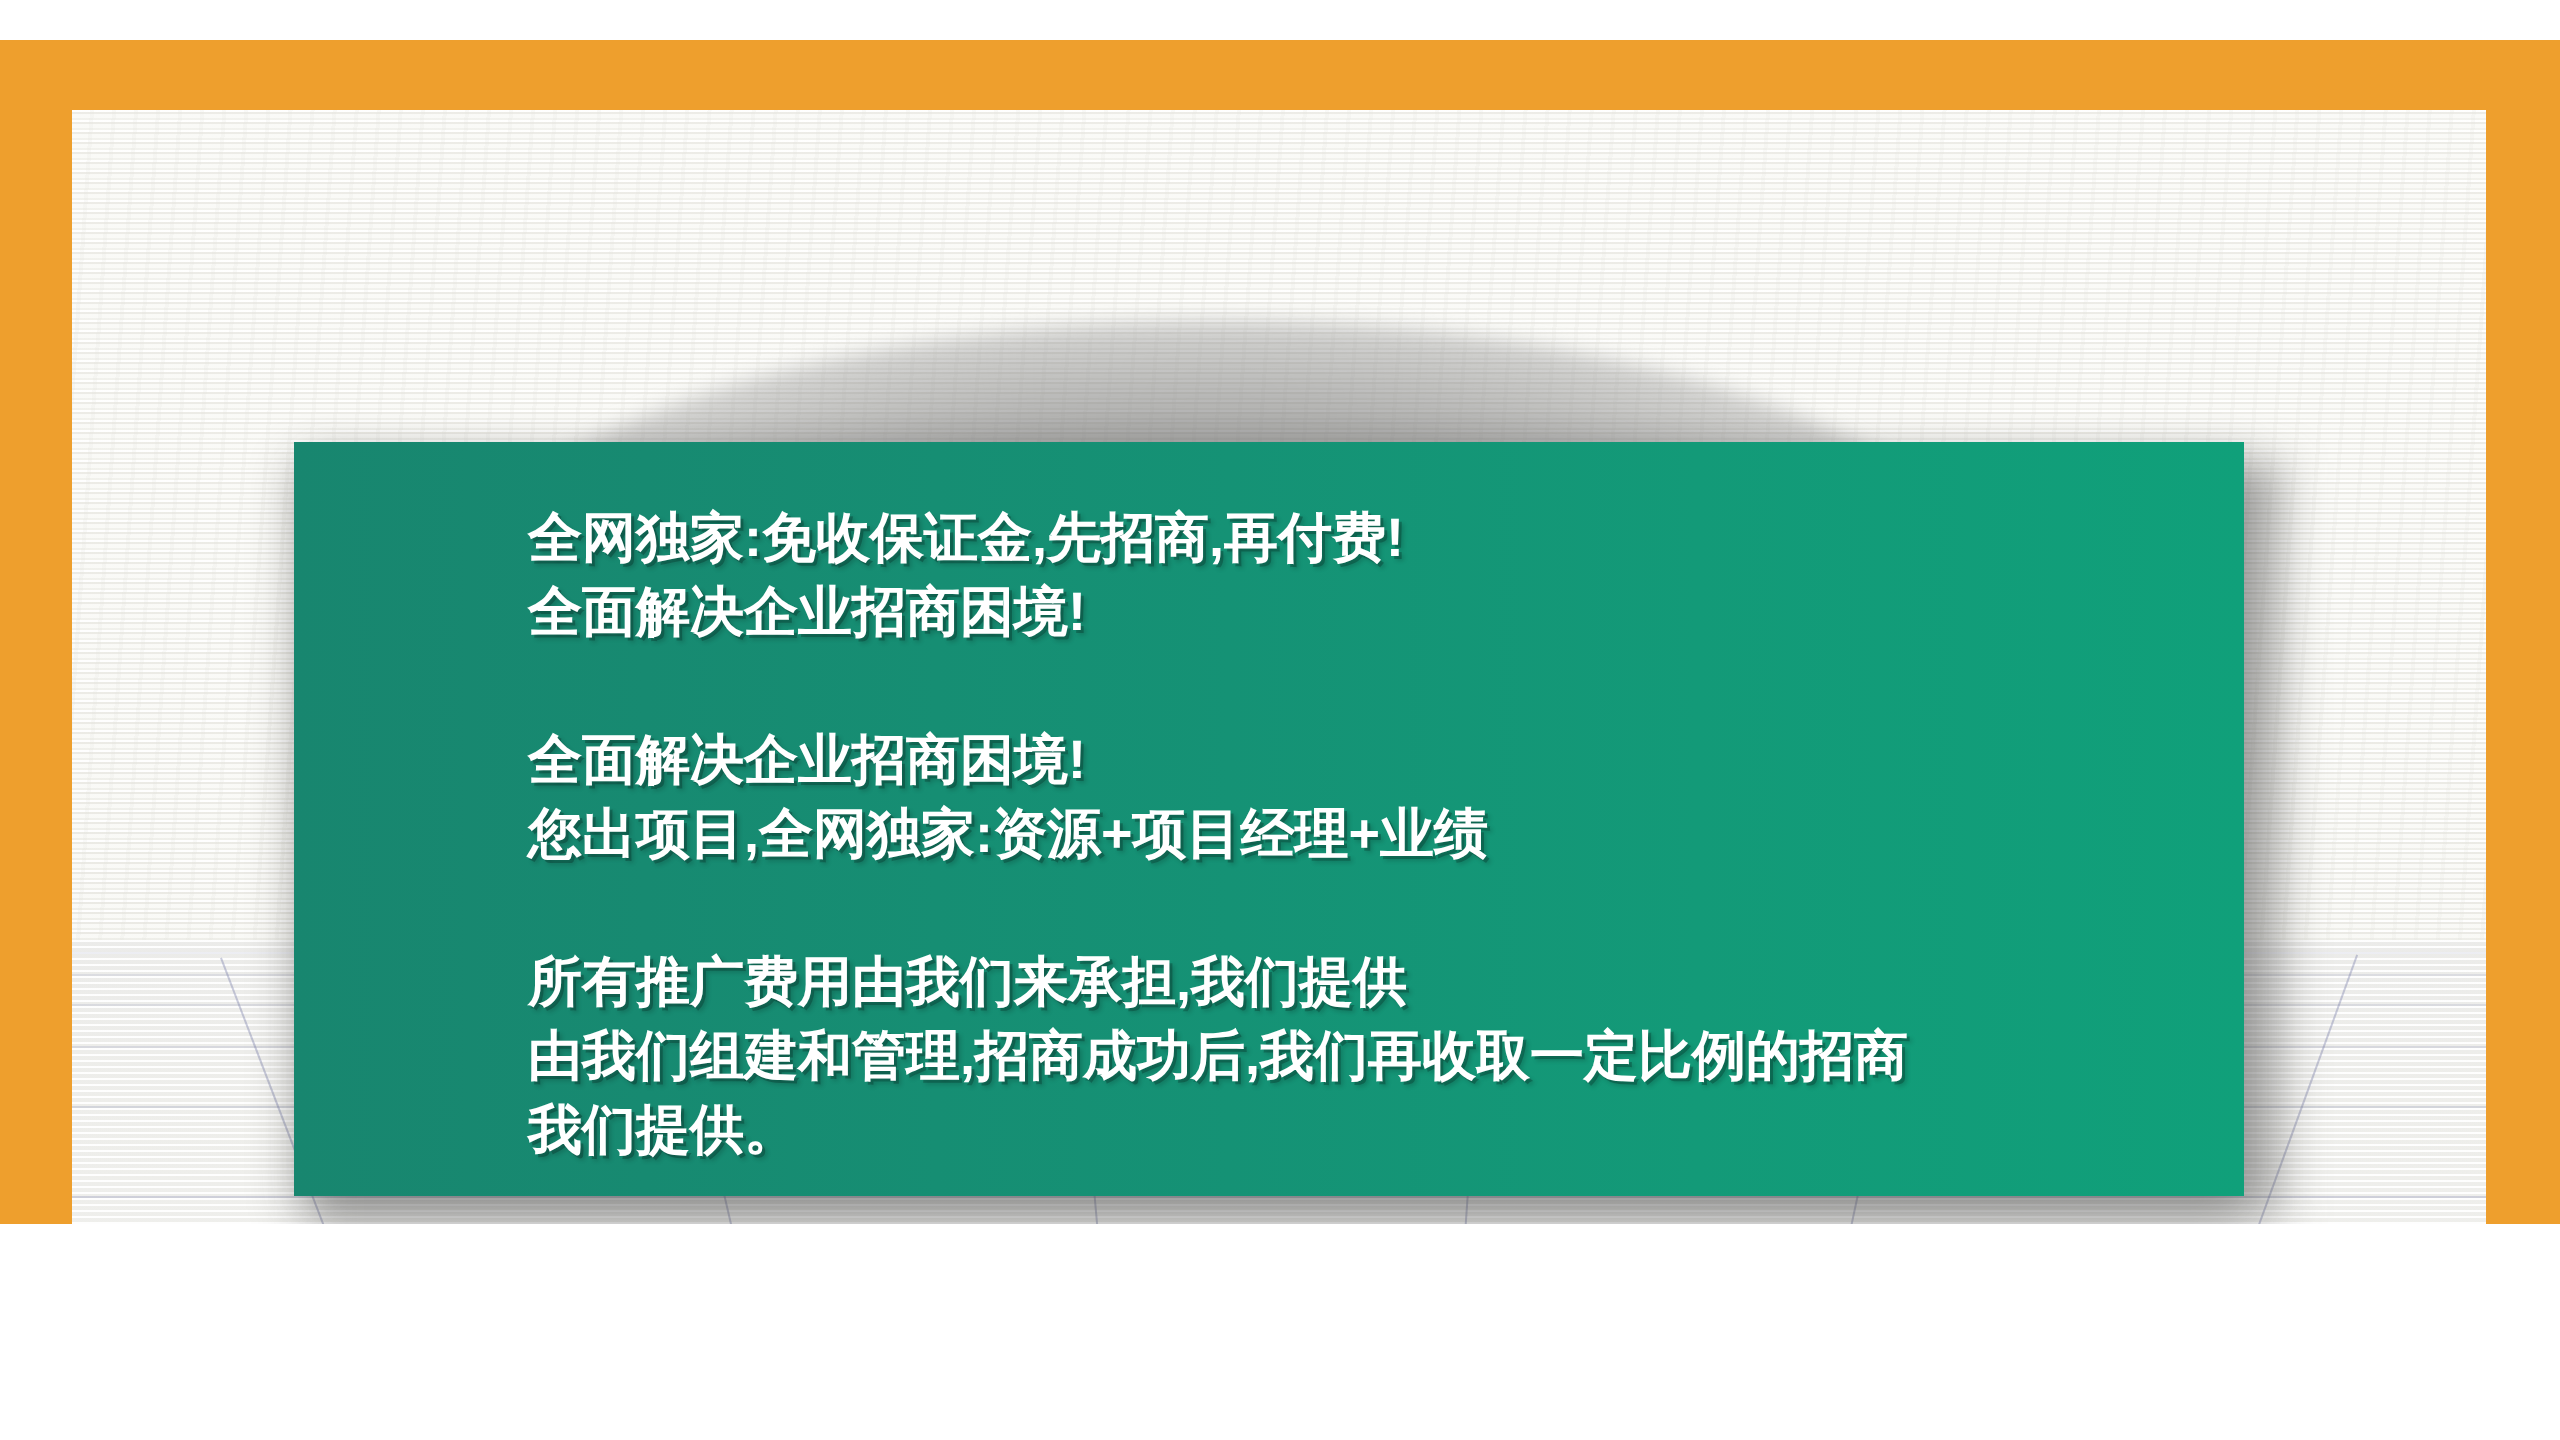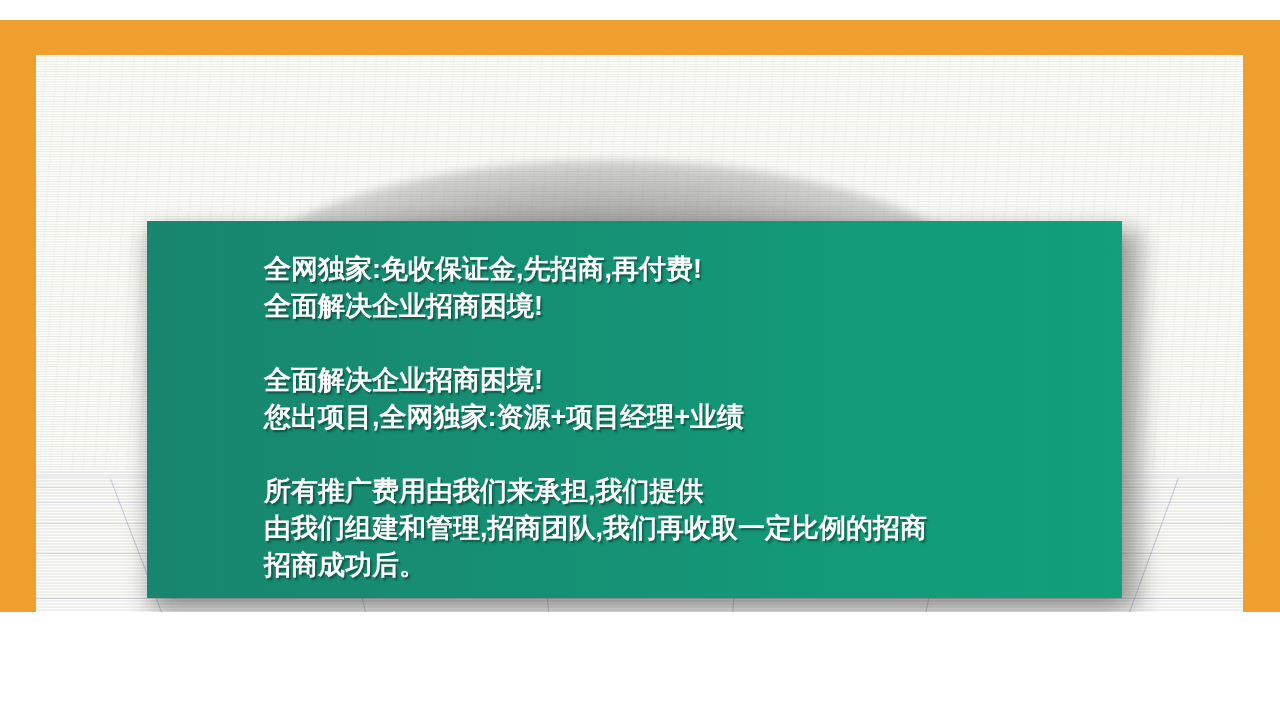--- a/index.html
+++ b/index.html
@@ -189,19 +189,19 @@
 
     <div id="card">
       <div id="card-text">
         <div class="line">全网独家:免收保证金,先招商,再付费!</div>
         <div class="line">全面解决企业招商困境!</div>
         <div class="line blank">&nbsp;</div>
         <div class="line">全面解决企业招商困境!</div>
         <div class="line">您出项目,全网独家:资源+项目经理+业绩</div>
         <div class="line blank">&nbsp;</div>
         <div class="line">所有推广费用由我们来承担,我们提供</div>
-        <div class="line">由我们组建和管理,招商团队,我们再收取一定比例的招商</div>
-        <div class="line">招商成功后。</div>
+        <div class="line">由我们组建和管理,招商成功后,我们再收取一定比例的招商</div>
+        <div class="line">我们提供。</div>
       </div>
     </div>
 
   </div>
 </div>
 
 </body></html>

